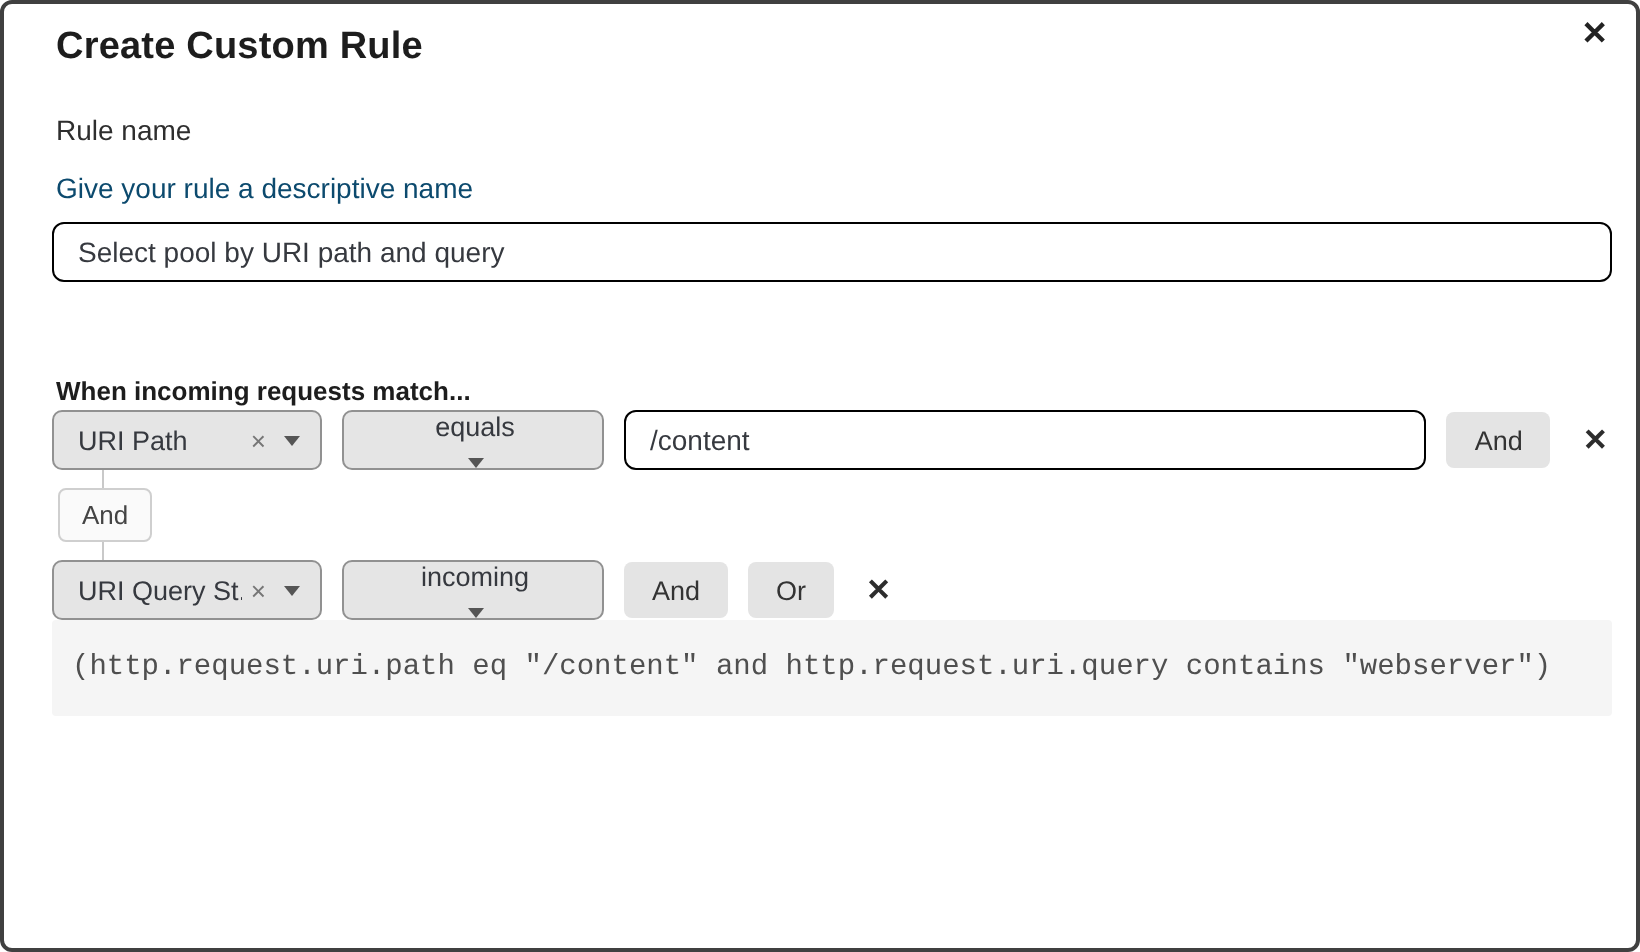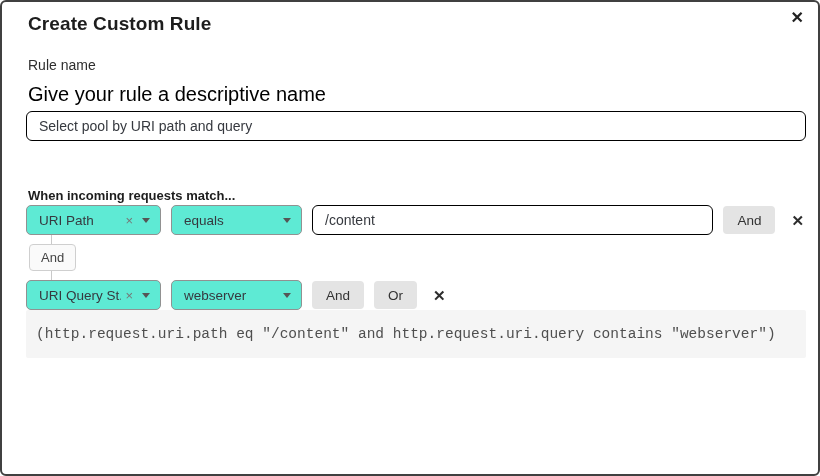--- a/index.html
+++ b/index.html
@@ -33,21 +33,21 @@
     font-family: "Liberation Sans", sans-serif;
   }
 
   
   .rule-label {
     margin: 21px 0 12px 2px;
     font-size: 14px; color: #2e2e2e; line-height: 17px;
   }
   .rule-hint {
     margin: 5px 0 0 2px;
-    font-size: 20px; color: #000000; line-height: 16px;
+    font-size: 14px; color: #0c4a6e; line-height: 16px;
   }
   .text-input {
     width: 100%; height: 30px;
     border: 1px solid #000000; border-radius: 6px;
     padding: 0 12px; font-size: 14px; color: #36393f;
     font-family: "Liberation Sans", sans-serif;
     background: #fff; outline: none;
   }
   .rule-input-wrap { margin-top: 9px; }
 
@@ -61,26 +61,26 @@
     font-size: 13.5px; color: #333;
   }
   .cond-labels .lab { padding-left: 2px; }
   .lab-field { width: 145px; }
   .lab-operator { width: 141px; }
   .lab-value { flex: 1; }
 
   .cond-row { display: flex; align-items: center; gap: 10px; height: 30px; }
   .select-box {
     height: 30px; border: 1px solid #919191; border-radius: 5px;
-    background: #5eead4; display: flex; align-items: center;
+    background: #e5e5e5; display: flex; align-items: center;
     padding: 0 10px 0 12px; cursor: pointer;
     font-size: 13.5px; color: #36393f;
   }
   .select-box.field { width: 135px; }
-  .select-box.operator { width: 131px; }
+  .select-box.operator { width: 131px; flex-direction: column; }
   .select-text { flex: 1; white-space: nowrap; overflow: hidden; }
   .clear-x {
     font-size: 13px; color: #767676; margin: 0 9px 0 4px;
     cursor: pointer; line-height: 1;
   }
   .caret {
     width: 0; height: 0;
     border-left: 4.5px solid transparent;
     border-right: 4.5px solid transparent;
     border-top: 5.5px solid #555;
@@ -166,21 +166,21 @@
       <div class="vline"></div>
     </div>
 
     <div class="cond-row">
       <div class="select-box field">
         <span class="select-text">URI Query St...</span>
         <span class="clear-x">×</span>
         <span class="caret"></span>
       </div>
       <div class="select-box operator">
-        <span class="select-text">webserver</span>
+        <span class="select-text">incoming</span>
         <span class="caret"></span>
       </div>
       <button class="logic-btn">And</button>
       <button class="logic-btn">Or</button>
       <button class="remove-btn">✕</button>
     </div>
 
     <div class="code-block">(http.request.uri.path eq "/content" and http.request.uri.query contains "webserver")</div>
 
   </div>

